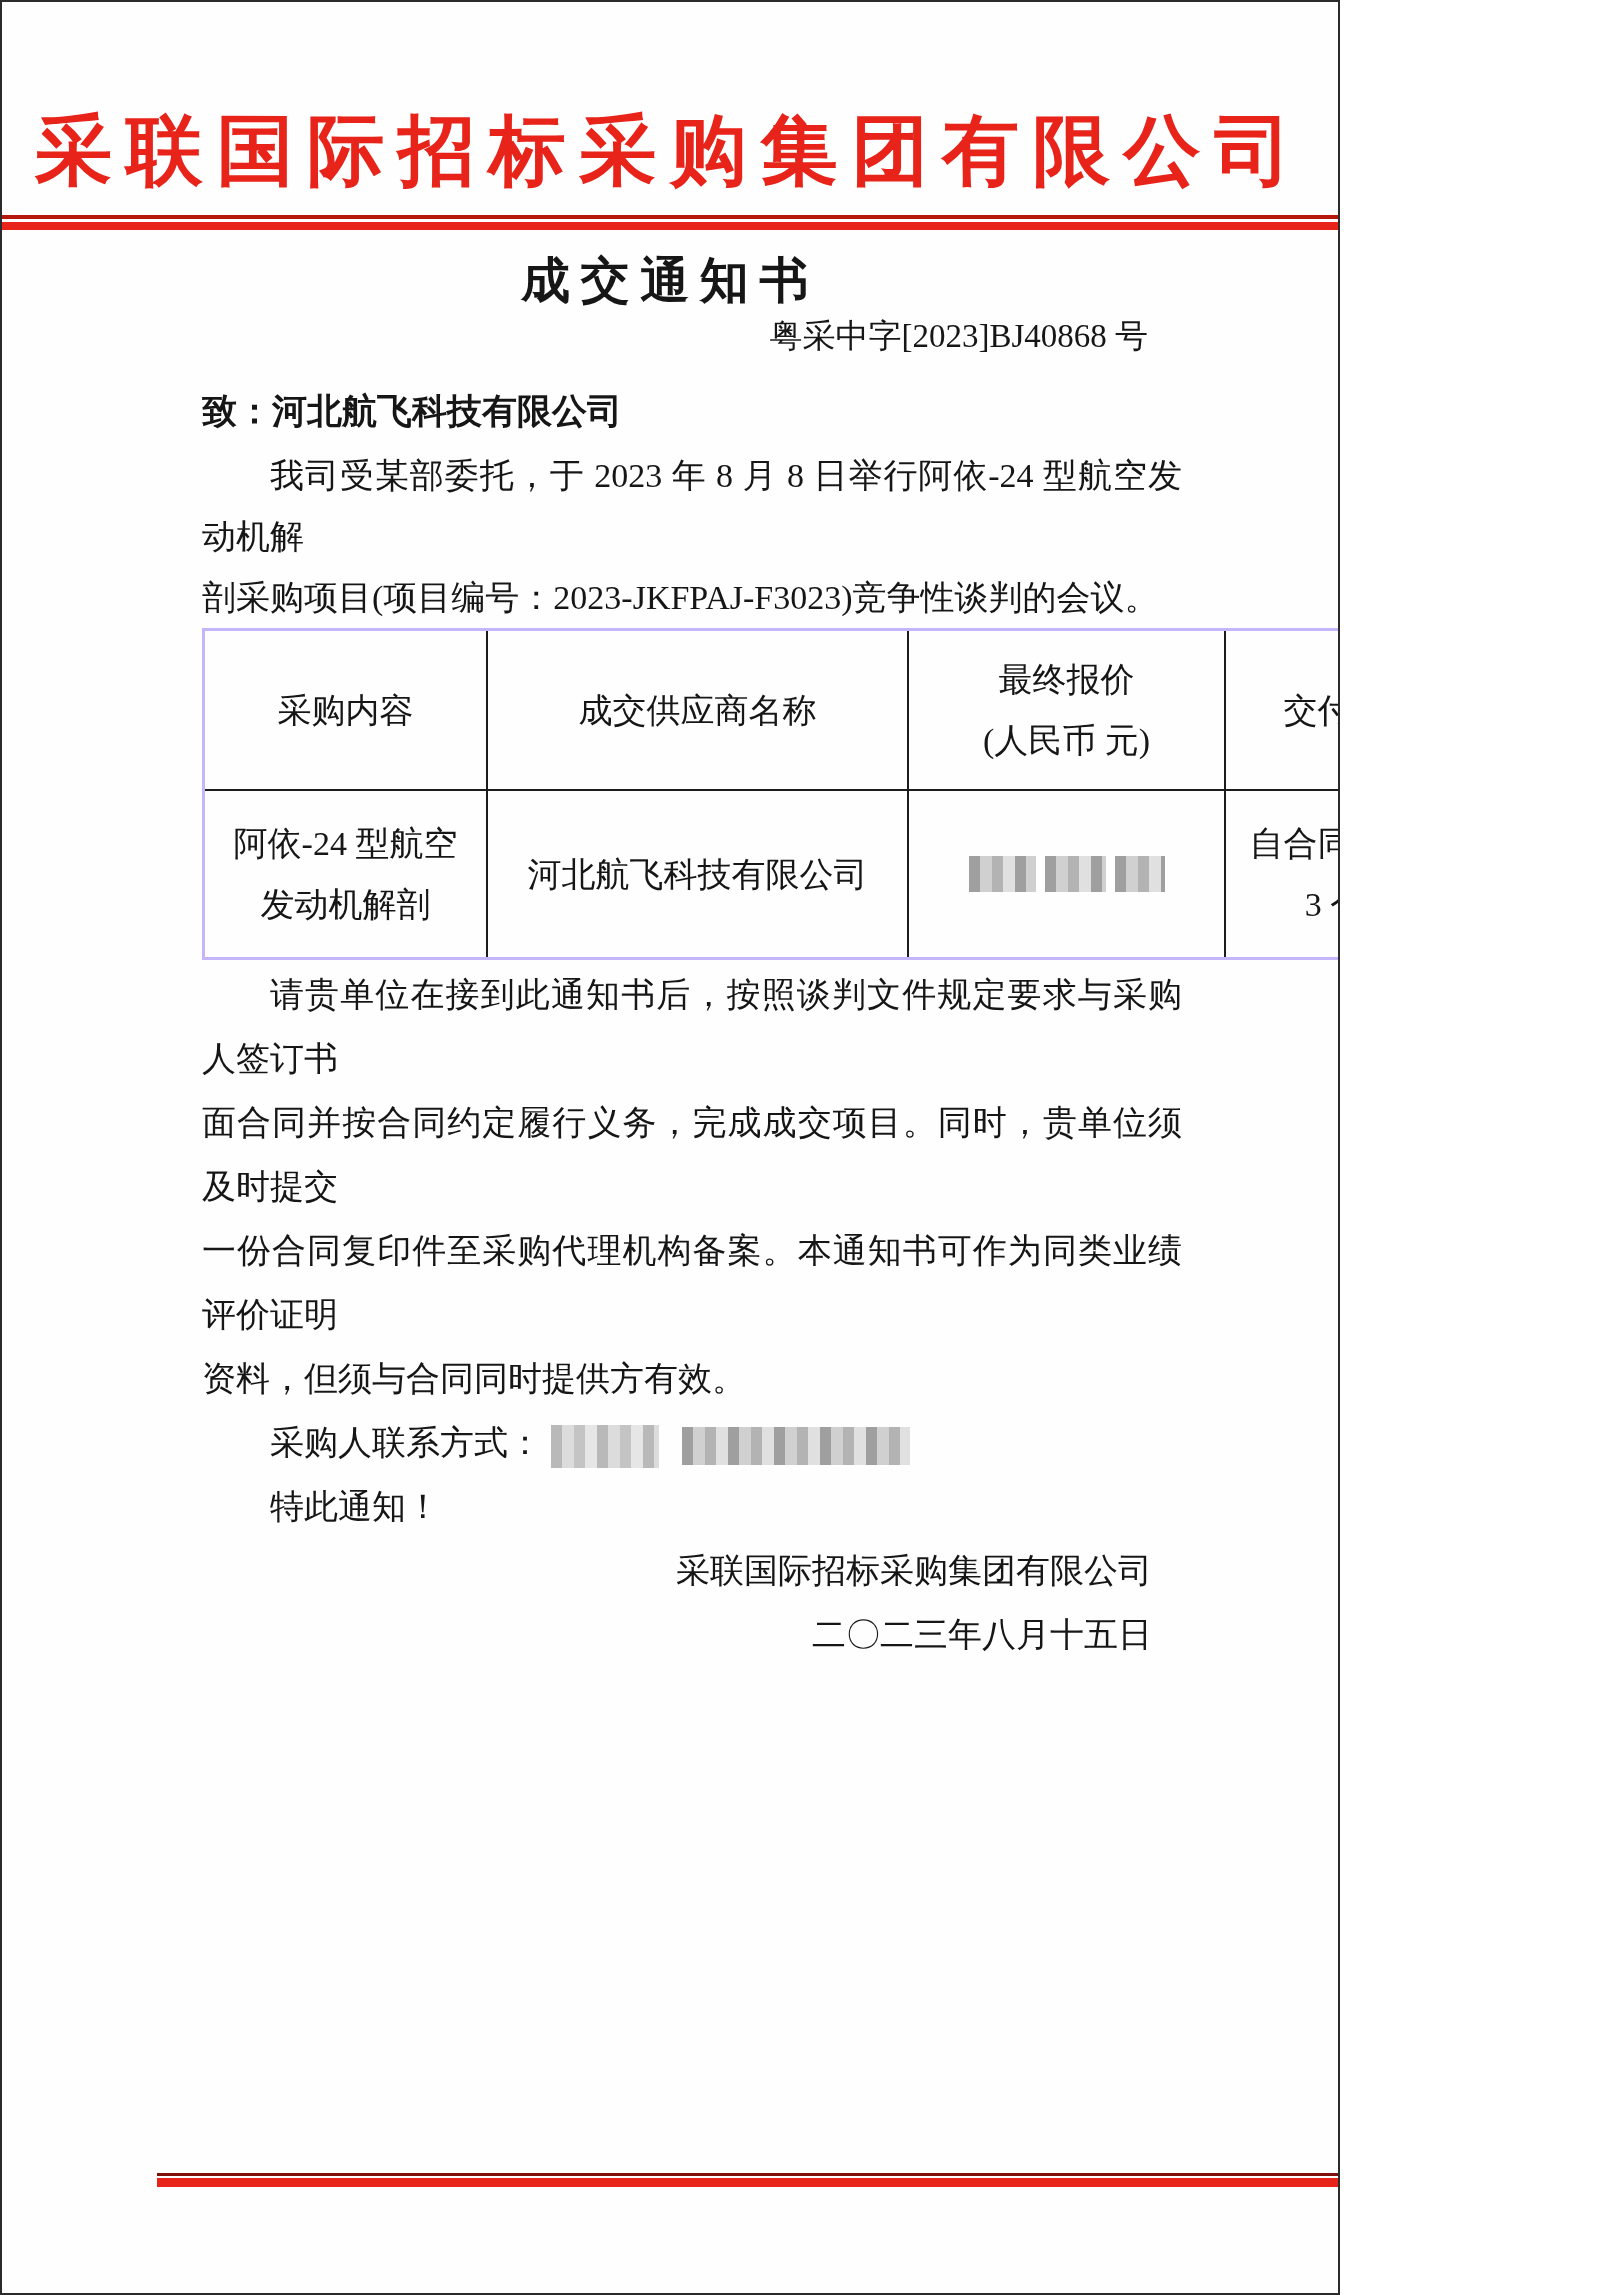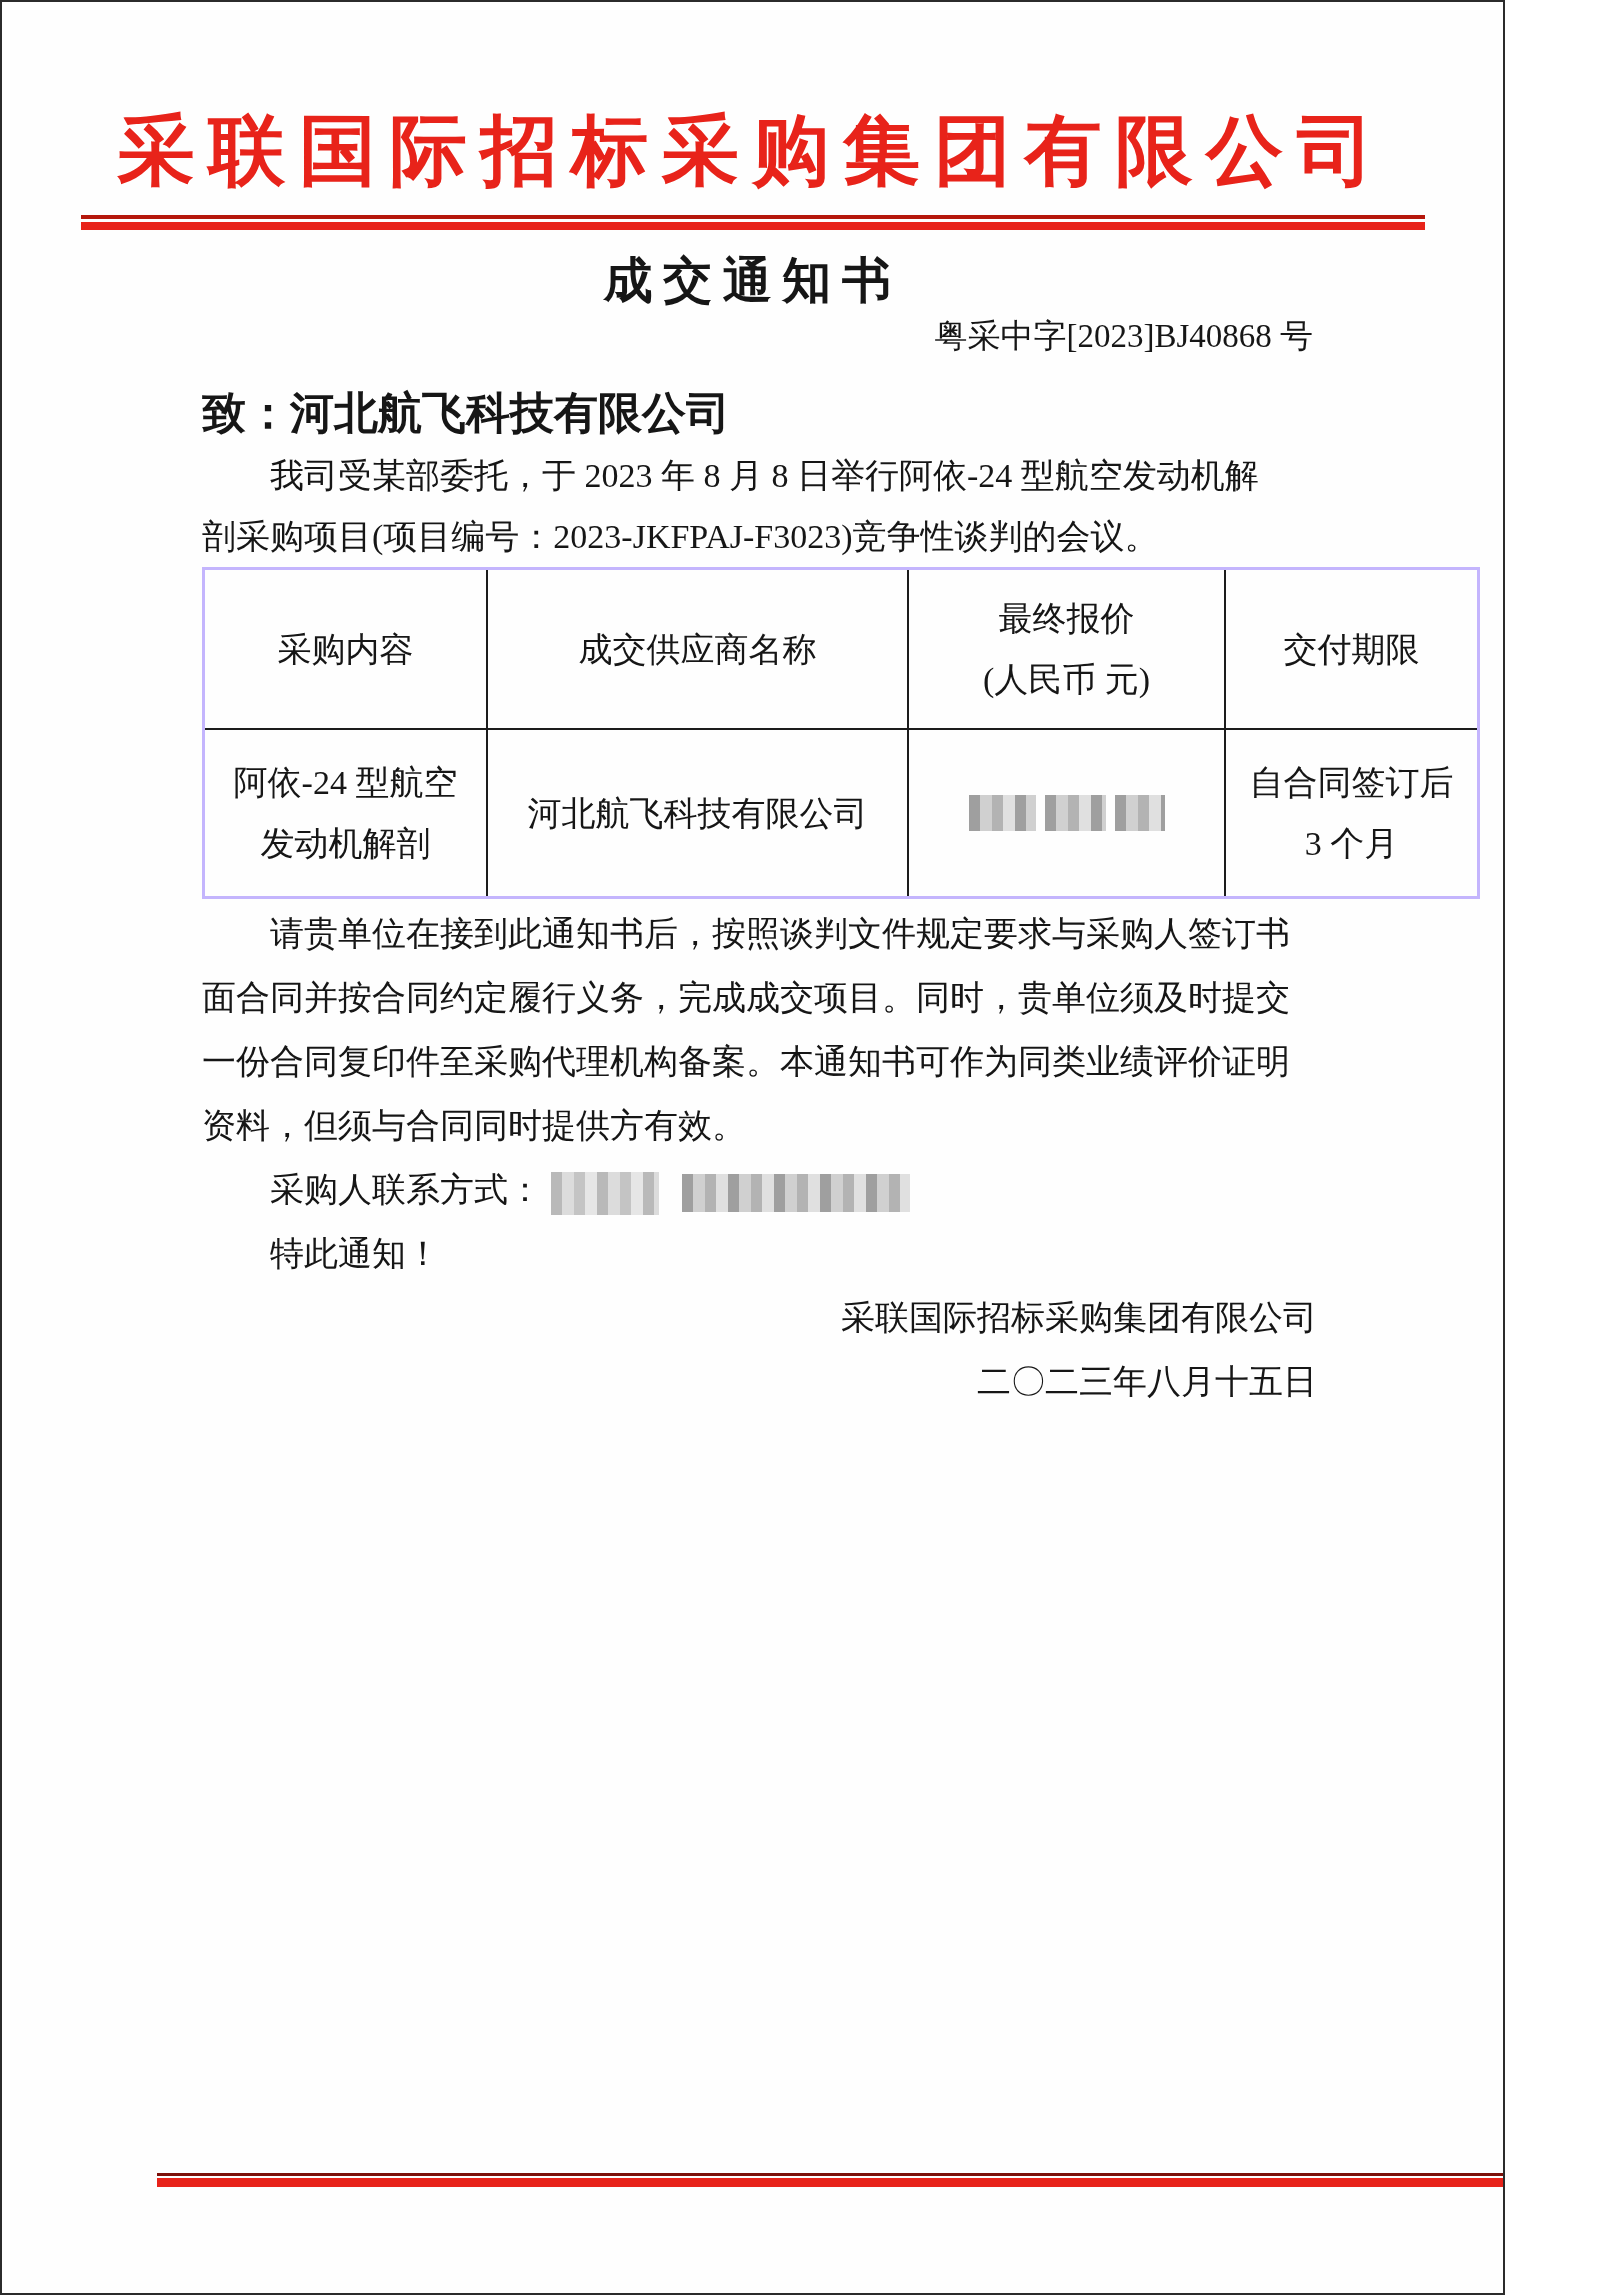--- a/index.html
+++ b/index.html
@@ -1,18 +1,18 @@
 <!DOCTYPE html>
 <html style="font-size:12px"><head>
 <meta charset="utf-8">
 <style>
   html, body { margin: 0; padding: 0; background: #ffffff; }
   .page {
     position: relative;
-    width: 1505px;
+    width: 1340px;
     height: 2295px;
     box-sizing: border-box;
     background: #fefefe;
     border: 2.3px solid #2b2b2b;
     overflow: hidden;
     font-family: "Liberation Serif", "DejaVu Serif", serif;
     color: #161616;
   }
 
   
@@ -50,23 +50,23 @@
     font-size: 33px;
     line-height: 41px;
   }
 
   
   .content {
     margin: 26px 156px 0 200px; 
     font-size: 34px;
   }
   .recipient {
-    font-family: Liberation Serif, serif;
+    font-family: Liberation Mono, monospace;
     font-weight: 700;
-    font-size: 44px;
+    font-size: 35px;
     line-height: 62px;
   }
   .para {
     margin: 0;
     line-height: 61px;
     white-space: pre-line;      
     text-indent: 2em;
     text-align: justify;
   }
   .para.lower { line-height: 64px; }

